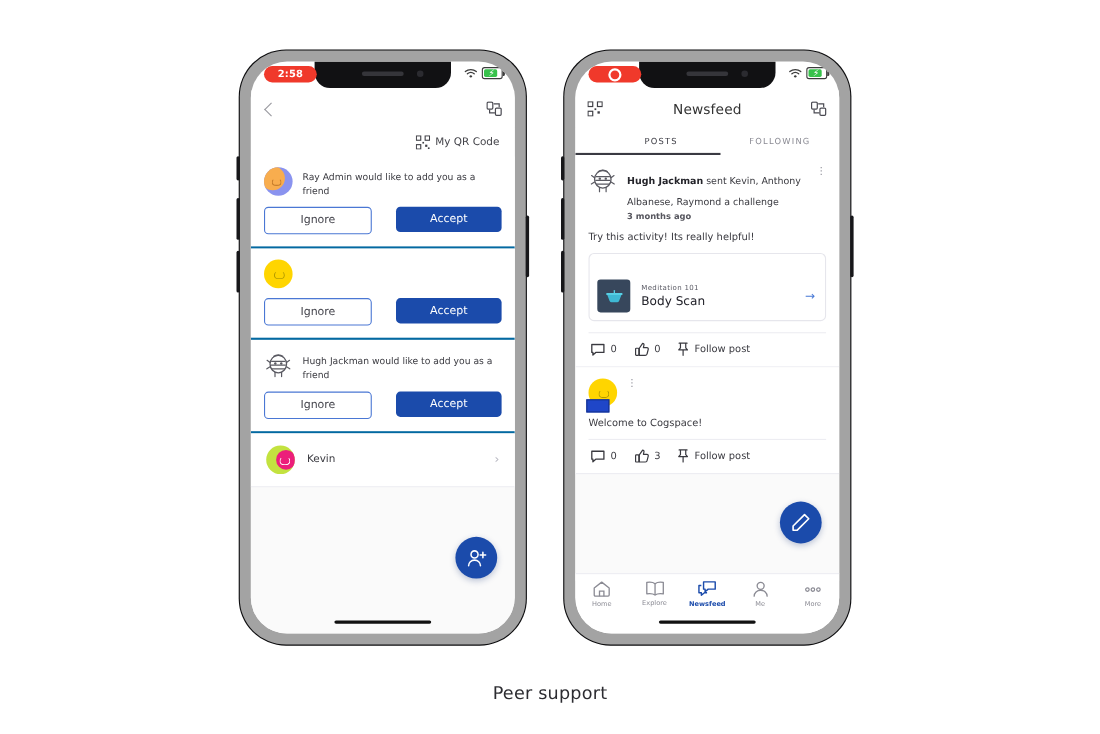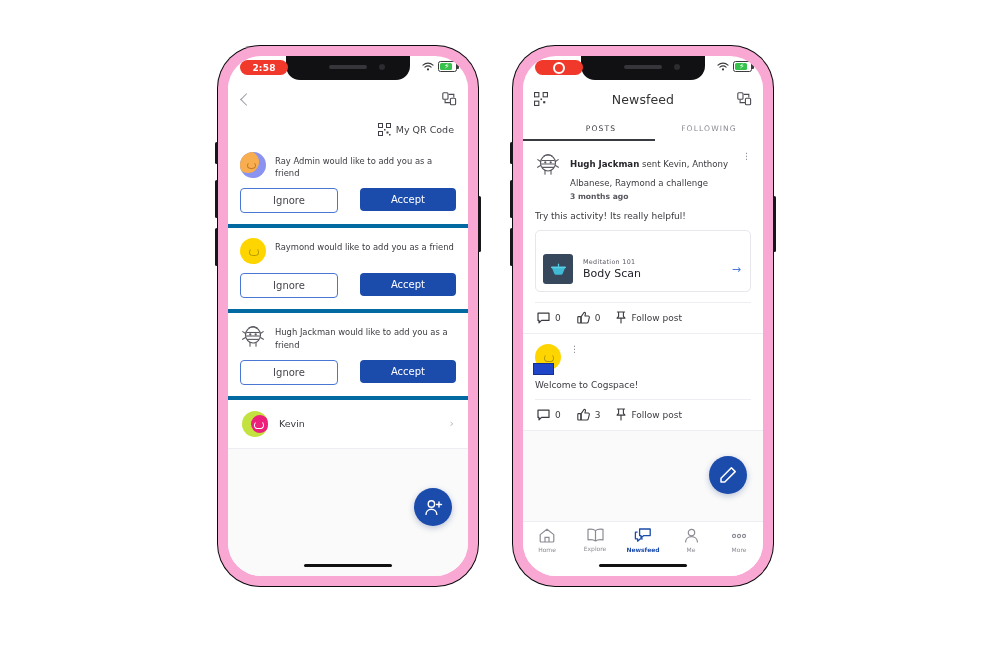--- a/index.html
+++ b/index.html
@@ -6,21 +6,21 @@
   body{
     width:1000px;height:667px;background:#ffffff;
     font-family:"DejaVu Sans", sans-serif;
     overflow:hidden;position:relative;
   }
   .stage{position:absolute;inset:0;}
 
   
   .phone{
     position:absolute;top:46px;width:260px;height:540px;
-    background:#f9a8d4;border-radius:42px;
+    background:#a3a3a3;border-radius:42px;
     box-shadow:0 0 0 1px #0b0b0d;
   }
   .phone.p1{left:218px;}
   .phone.p2{left:513px;}
   .phone .screen{
     position:absolute;left:10px;top:10px;right:10px;bottom:10px;
     background:#ffffff;border-radius:33px;overflow:hidden;
   }
   
   .btn-side{position:absolute;background:#17171a;border-radius:2px;}
@@ -79,21 +79,21 @@
     transform:rotate(45deg);margin-left:3px;
   }
   .qrline{
     position:absolute;top:60px;left:0;right:0;height:26px;background:#fff;
     display:flex;align-items:center;justify-content:flex-end;padding-right:14px;gap:5px;
   }
   .qrline .lbl{font-size:9.5px;color:#3f3f45;}
 
   
   .body1{position:absolute;top:86px;left:0;right:0;bottom:0;background:#fafafa;}
-  .card{background:#fff;padding:10px 12px 11px 12px;border-bottom:4px solid #0369a1;}
+  .card{background:#fff;padding:10px 12px 11px 12px;border-bottom:2px solid #0369a1;}
   .reqrow{display:flex;align-items:flex-start;gap:9px;}
   .reqtxt{font-size:8.4px;color:#3a3a40;line-height:1.45;padding-top:3px;flex:1;}
   .btnrow{display:flex;gap:22px;margin-top:9px;}
   .bbtn{
     flex:1;height:23px;border-radius:4px;display:flex;align-items:center;justify-content:center;
     font-size:10px;cursor:pointer;
   }
   .bbtn.ghost{border:1.2px solid #4a77d4;background:#fff;color:#45454d;}
   .bbtn.solid{background:#1b4bab;color:#fff;}
   .friendrow{background:#fff;display:flex;align-items:center;gap:11px;padding:11px 14px;border-bottom:1px solid #ededf2;}
@@ -248,21 +248,20 @@
           </div>
           <div class="btnrow">
             <div class="bbtn ghost">Ignore</div>
             <div class="bbtn solid">Accept</div>
           </div>
         </div>
 
         <div class="card">
           <div class="reqrow">
             <span class="av raym"></span>
-            <span class="reqtxt">Raymond would like to add you as a friend</span>
           </div>
           <div class="btnrow">
             <div class="bbtn ghost">Ignore</div>
             <div class="bbtn solid">Accept</div>
           </div>
         </div>
 
         <div class="card">
           <div class="reqrow">
             <span class="av robot">
@@ -532,13 +531,14 @@
               </svg>
           </span>
           <span class="nlbl">More</span>
         </div>
       </div>
 
       <div class="homebar"></div>
     </div>
   </div>
 
+  <div class="caption">Peer support</div>
 </div>
 
 </body></html>

